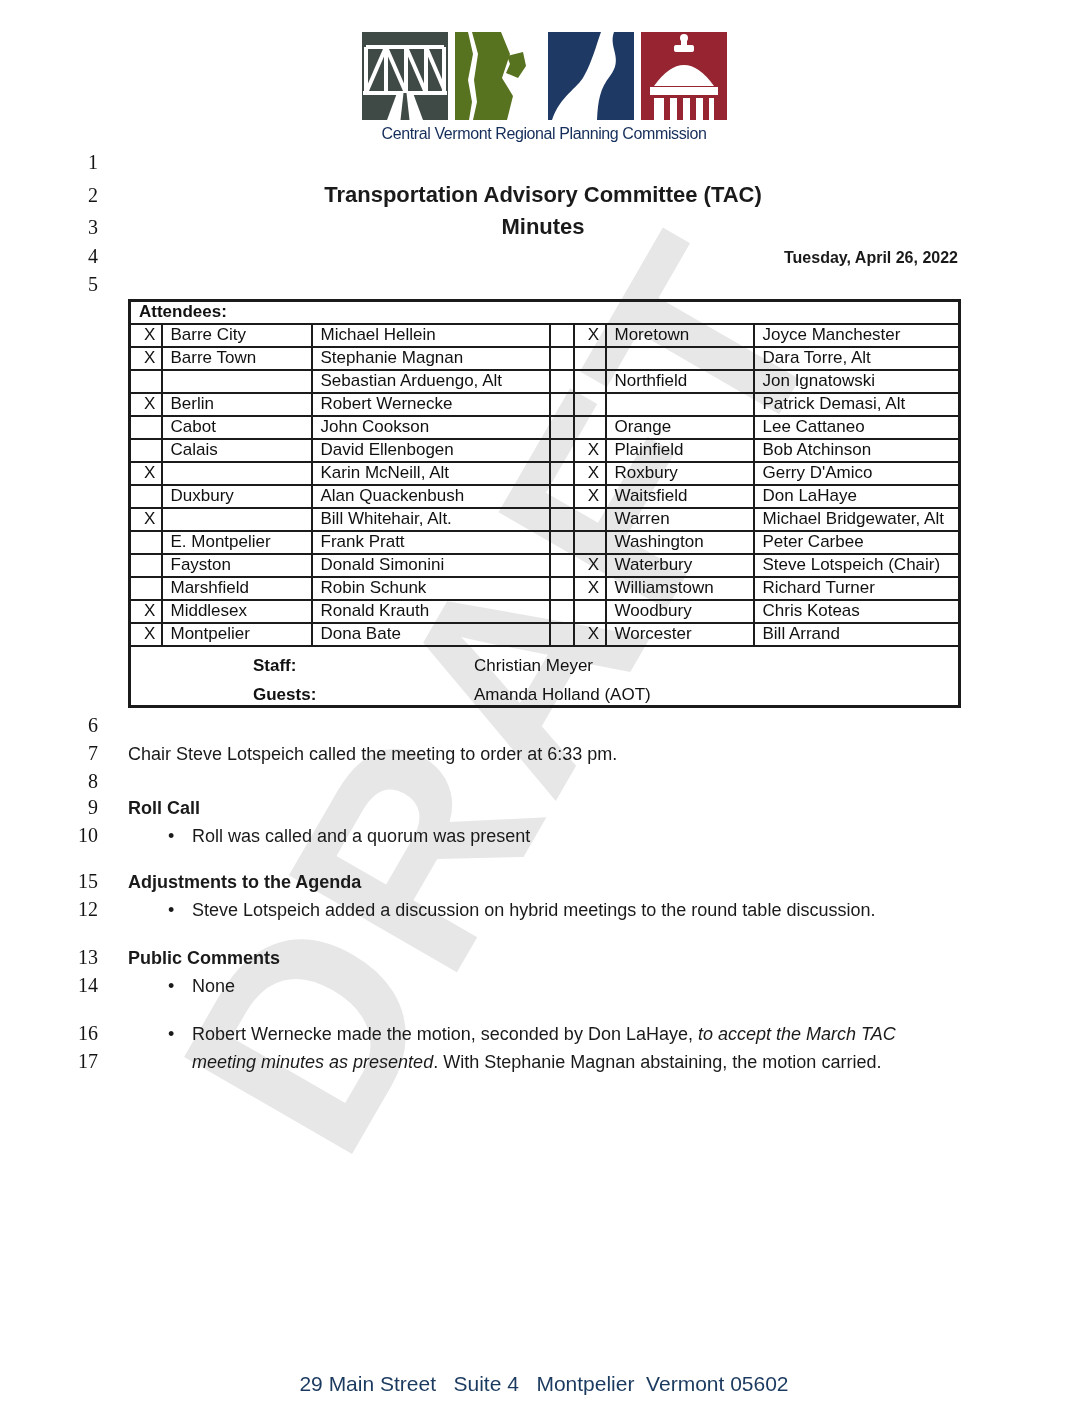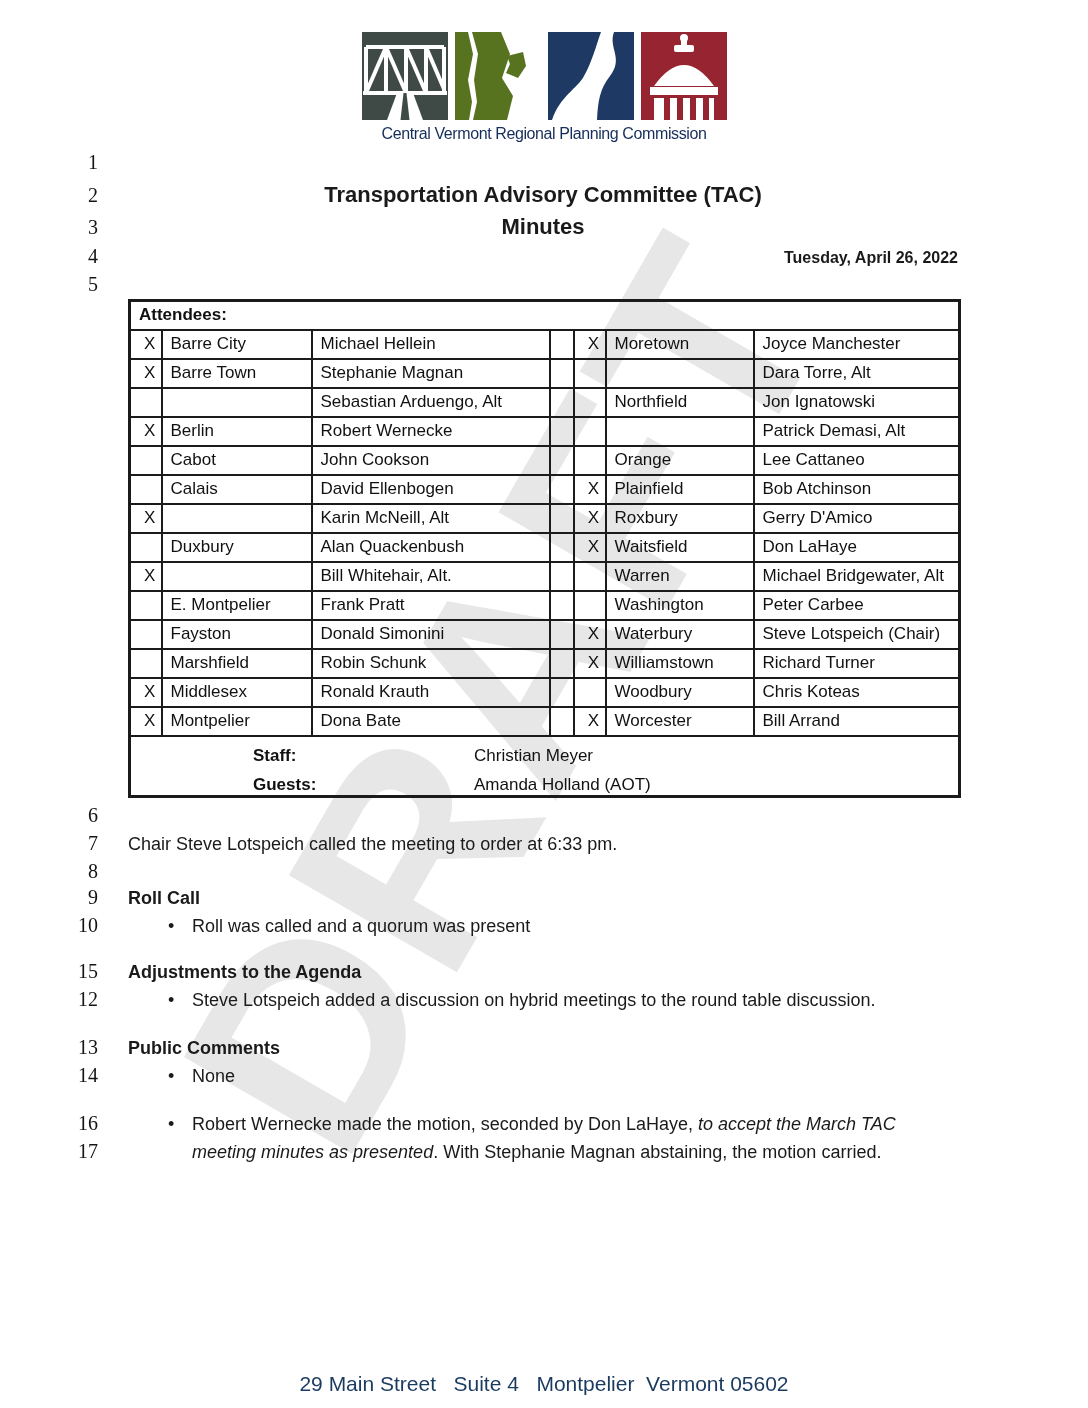--- a/index.html
+++ b/index.html
@@ -40,21 +40,21 @@
   .bullet-dot{display:inline-block;width:24px;}
   .cont-line{padding-left:64px;}
   .it{font-style:italic;}
   
   .tablewrap{margin-left:128px;width:830px;}
   table.att{
     border-collapse:collapse;table-layout:fixed;width:830px;
     border:3px solid #1b1b1b;font-size:17px;color:#111;
   }
   table.att td{border:2px solid #1b1b1b;padding:0 0 0 8px;vertical-align:middle;line-height:1.15;}
-  table.att tr{height:29px;}
+  table.att tr{height:23px;}
   tr.att-head-row{height:30px;}
   td.att-header{font-weight:bold;padding-left:92px;}
   tr.tall{height:53px;}
   td.xc{text-align:center;padding:0;}
   tr.staff-row{height:58px;}
   td.staff-cell{padding:0;}
   .staff-line{height:29px;display:flex;align-items:flex-end;}
   .staff-label{display:inline-block;margin-left:114px;width:221px;font-weight:bold;}
   
   .footer{

